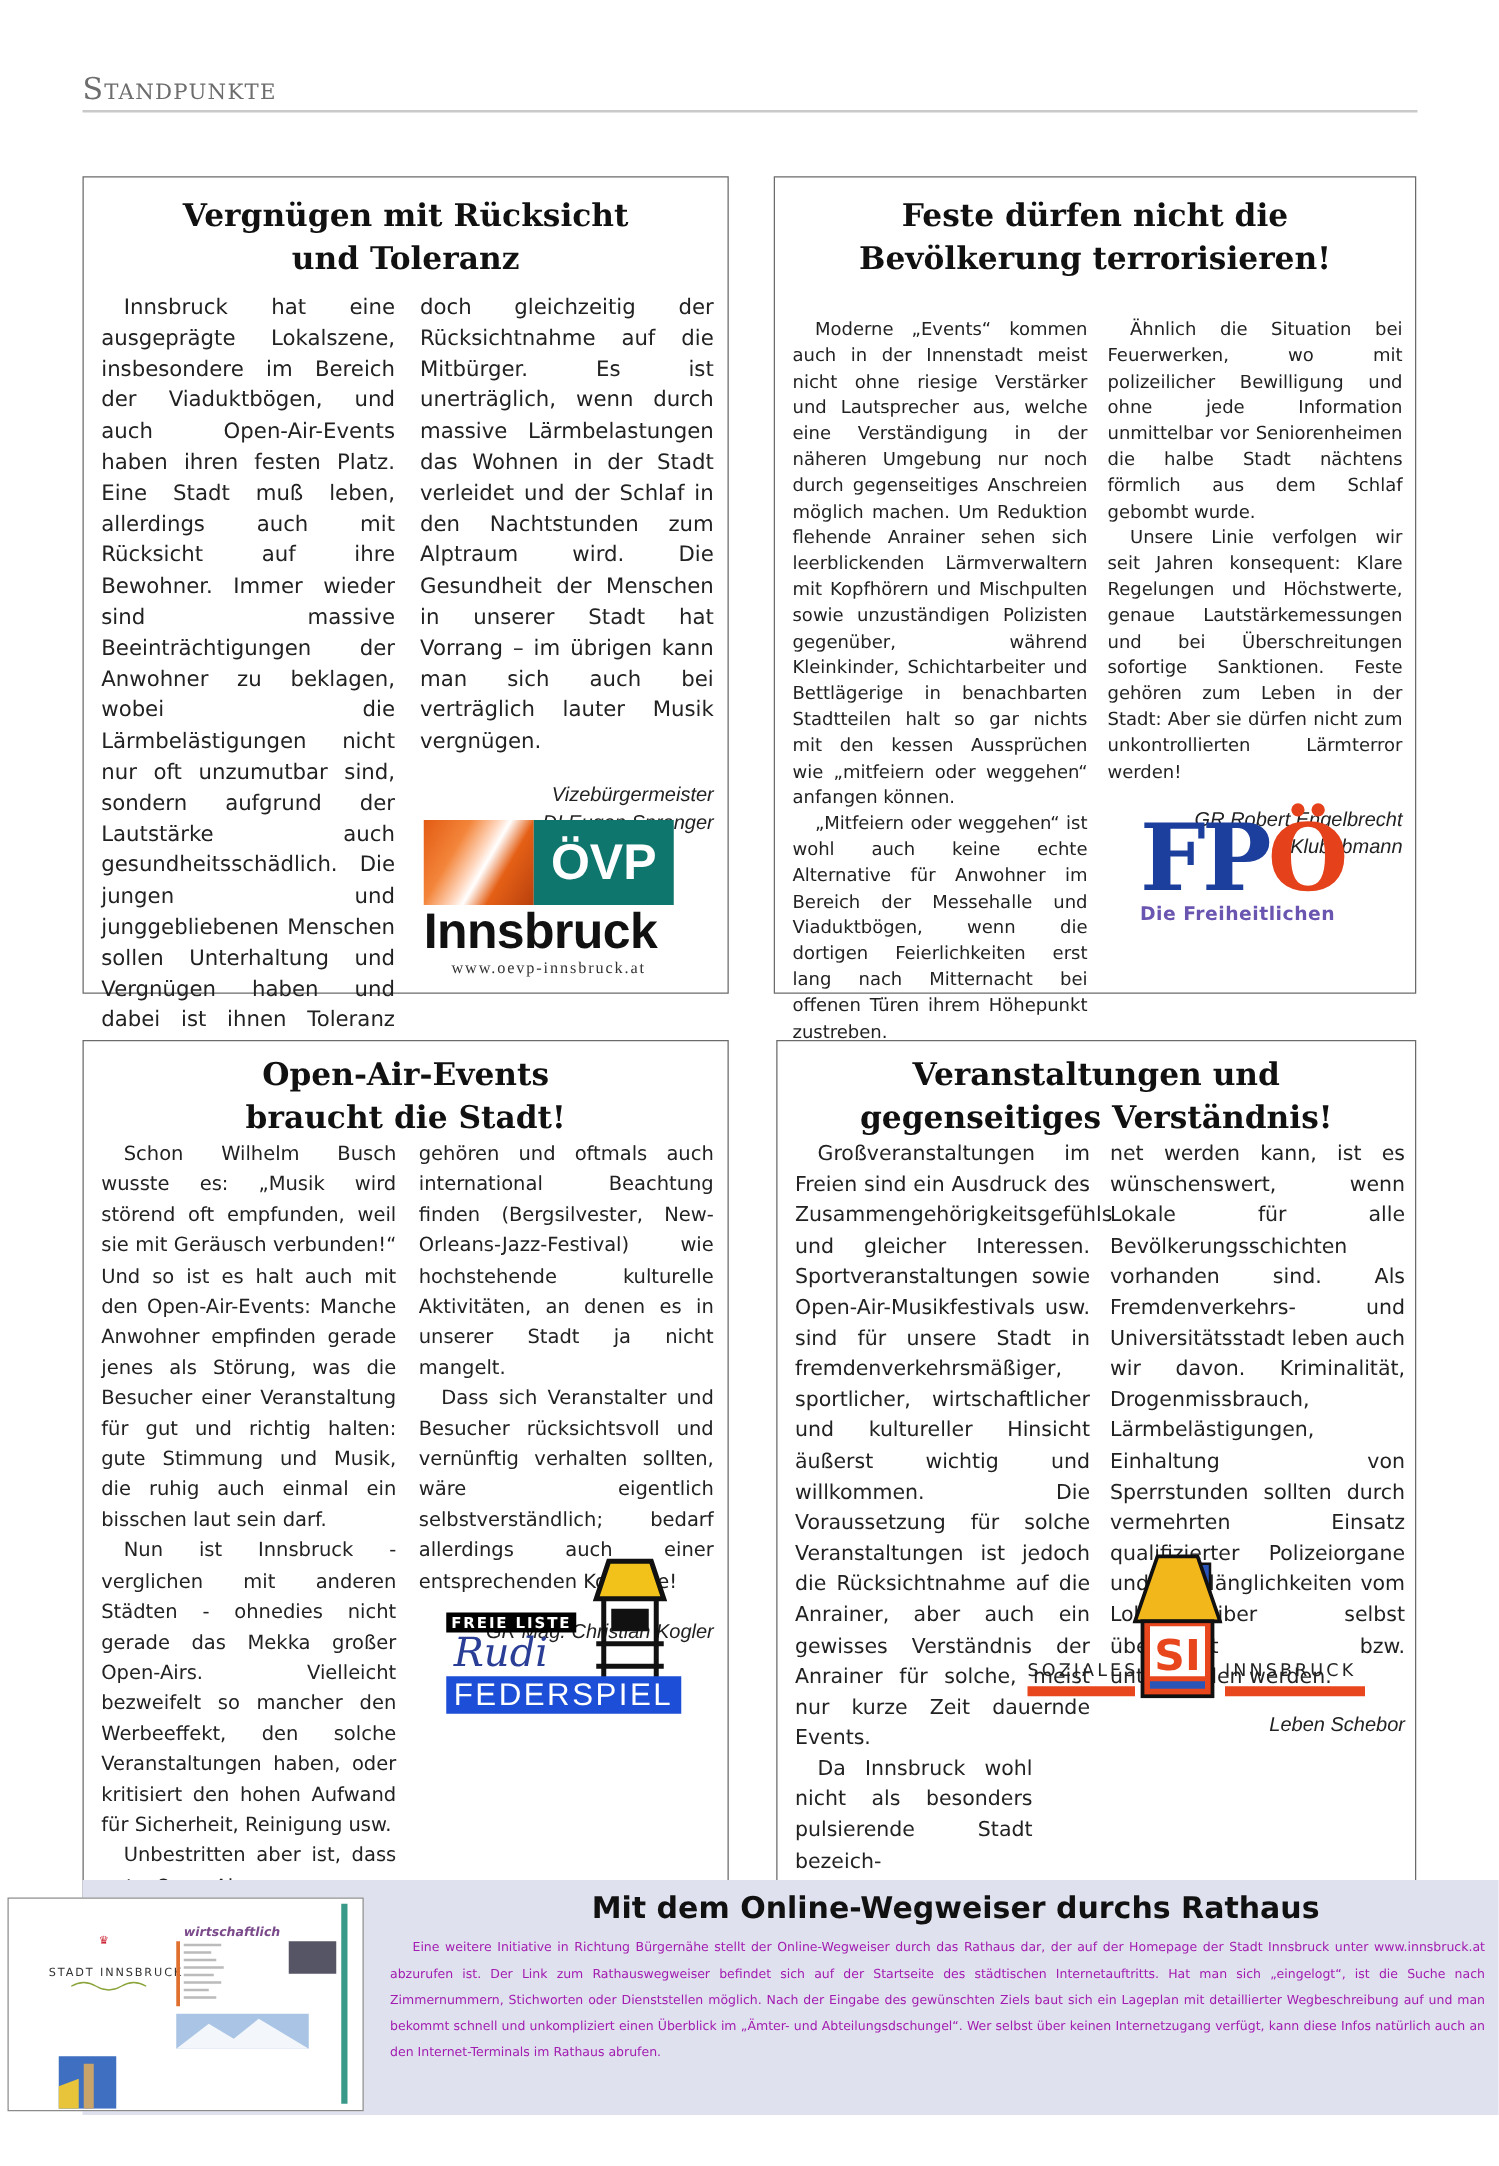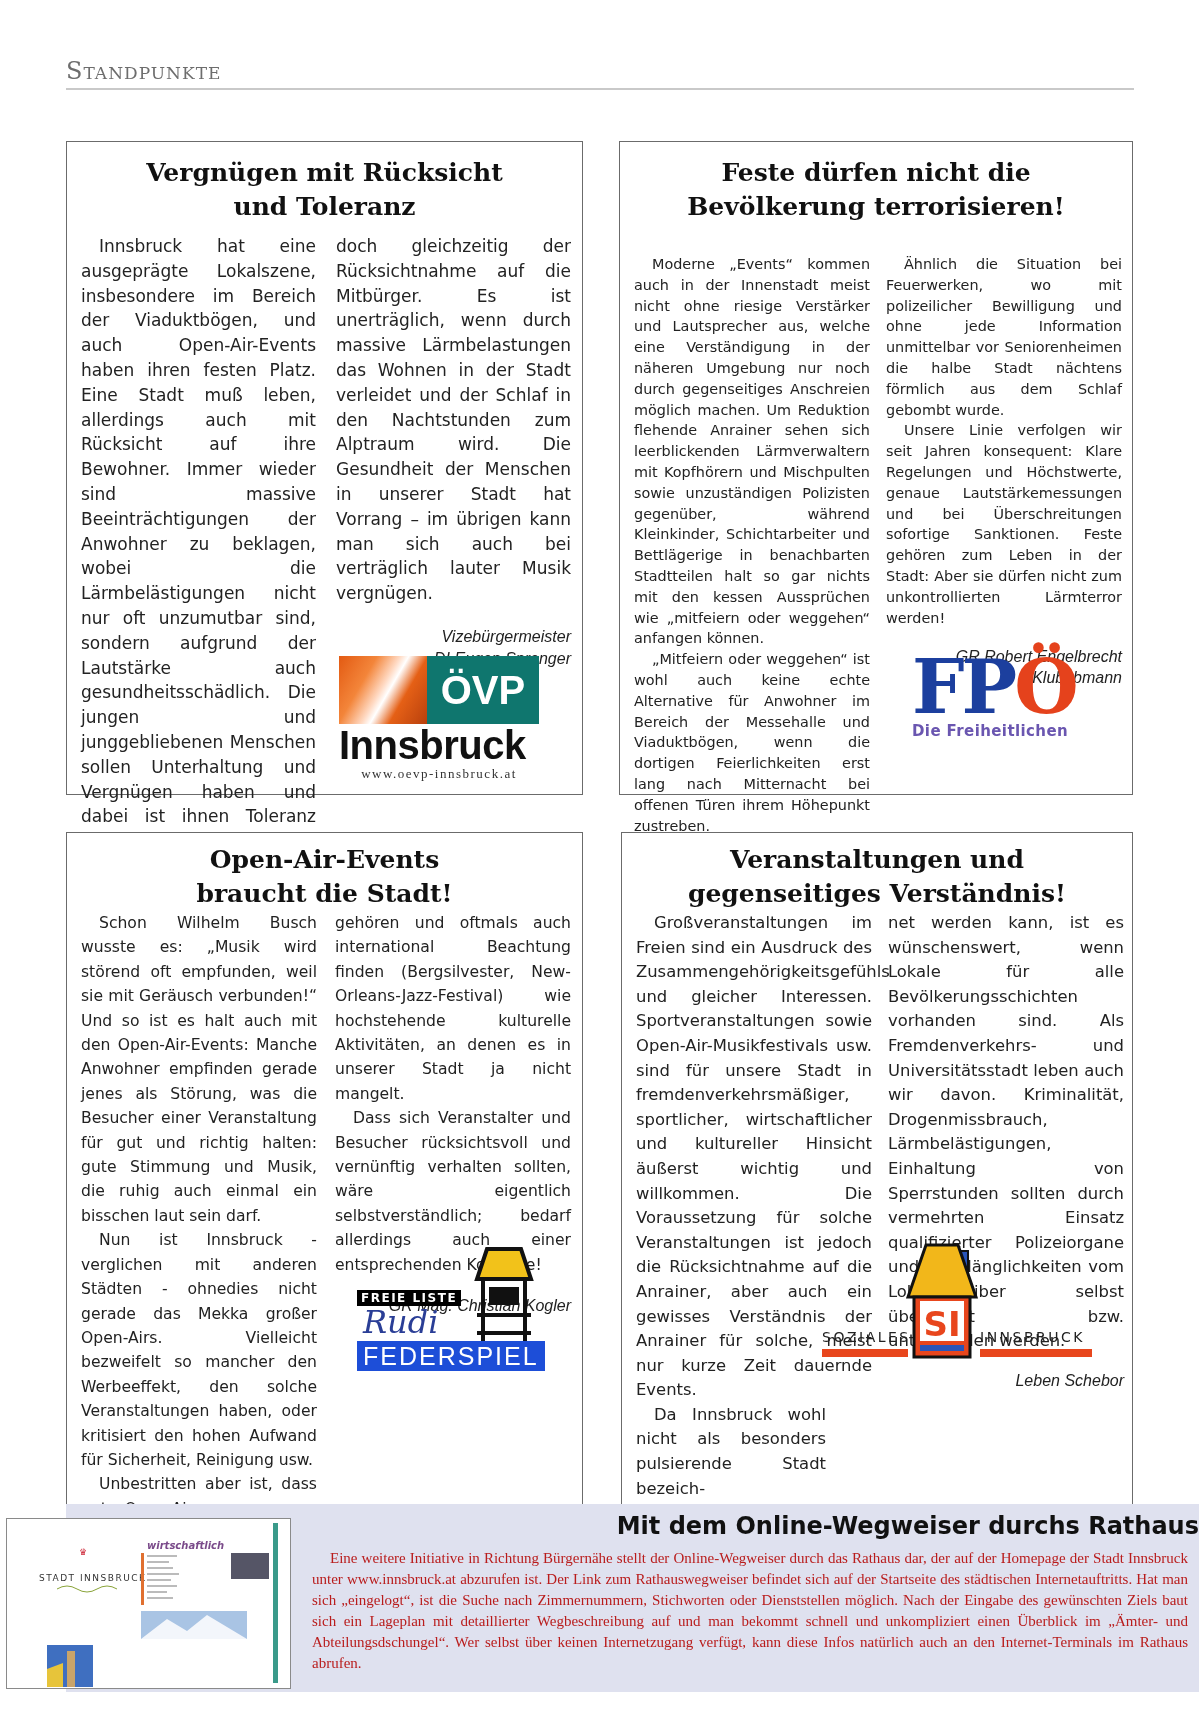--- a/index.html
+++ b/index.html
@@ -56,22 +56,22 @@
 
   .fl-badge { background: #000000; color: #fff; font-family: "DejaVu Sans", sans-serif; font-weight: bold; font-size: 12px; letter-spacing: 1.5px; padding: 1px 4px; display: inline-block; }
   .fl-rudi { font-family: "DejaVu Serif", serif; font-style: italic; font-size: 32px; color: #2a3e96; line-height: 38px; margin-left: 6px; }
   .fl-name { background: #1d4ed8; color: #fff; font-family: "Liberation Sans", sans-serif; font-size: 25px; letter-spacing: 2px; padding: 0 6px; line-height: 30px; display: inline-block; }
 
   .si-word { font-family: "DejaVu Sans", sans-serif; font-size: 14px; letter-spacing: 2.5px; color: #222; }
   .si-bar { height: 8px; background: #e8461d; }
 
   
   .banner { position: absolute; left: 66px; top: 1504px; width: 1133px; height: 188px; background: #dfe1ef; }
-  .banner-title { position: absolute; left: 264px; top: 8px; width: 869px; text-align: right; font-family: "DejaVu Sans", sans-serif; font-weight: bold; font-size: 24px; color: #111; }
-  .banner-text { position: absolute; left: 246px; top: 44px; width: 876px; font-size: 15px; line-height: 21px; text-align: justify; color: #b91c1c; font-family: Liberation Serif, serif; }
+  .banner-title { position: absolute; left: 264px; top: 8px; width: 869px; text-align: center; font-family: "DejaVu Sans", sans-serif; font-weight: bold; font-size: 24px; color: #111; }
+  .banner-text { position: absolute; left: 246px; top: 44px; width: 876px; font-size: 10px; line-height: 21px; text-align: justify; color: #a21caf; }
   .banner-text p { text-indent: 18px; }
   .thumb { position: absolute; left: 6px; top: 1518px; width: 285px; height: 171px; background: #fff; border: 1.5px solid #8a8a8a; }
 </style>
 </head>
 <body>
 
 <div class="section-header">
   <div class="section-title">Standpunkte</div>
 </div>
 

